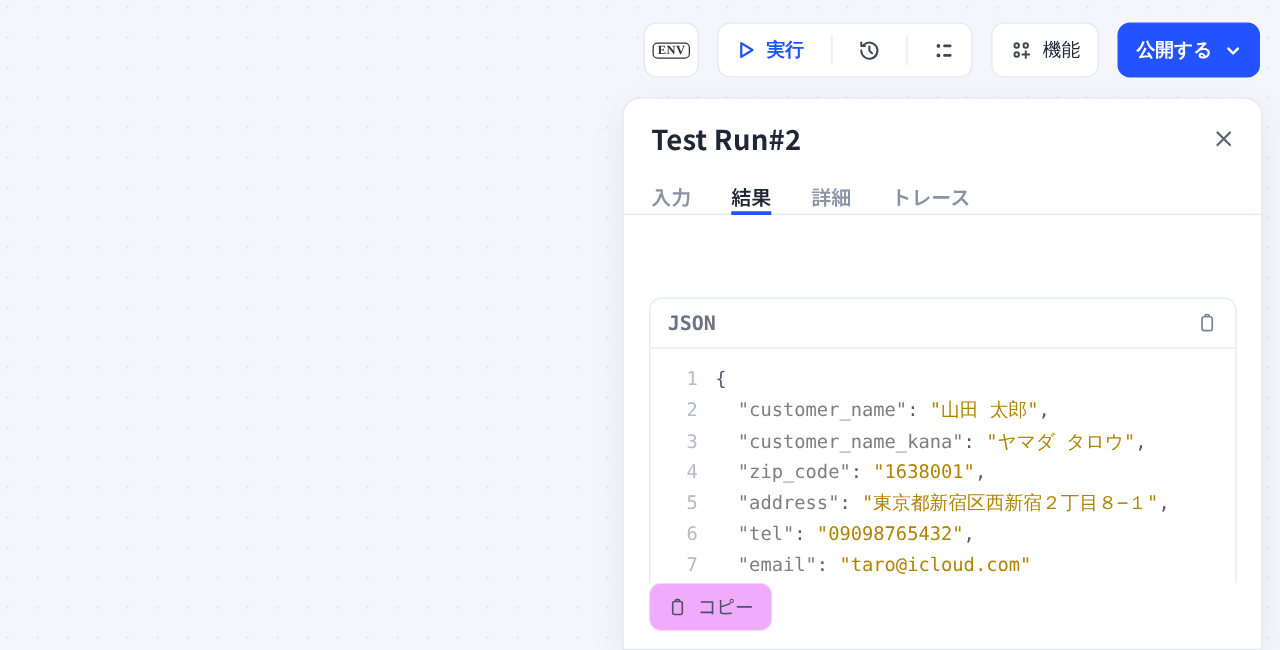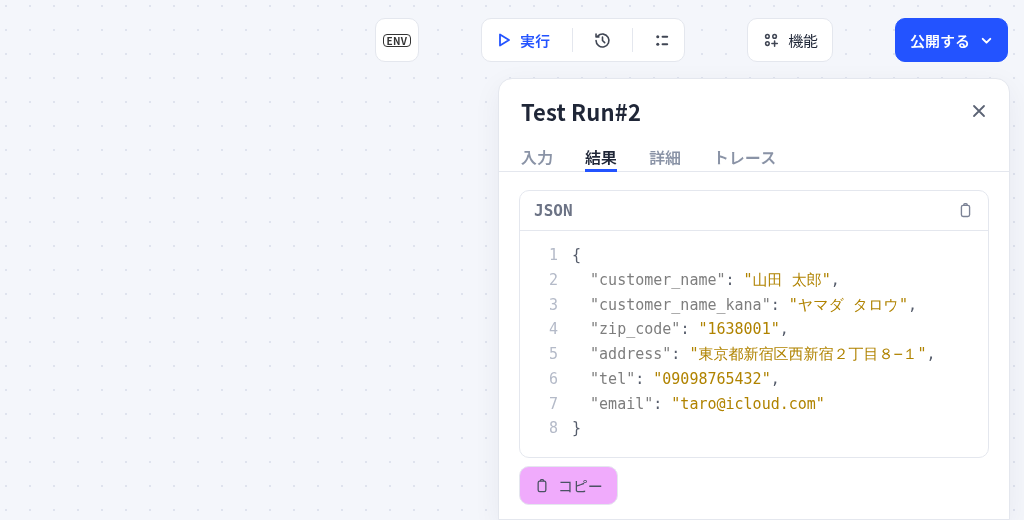--- a/index.html
+++ b/index.html
@@ -26,29 +26,28 @@
     color:var(--text);
     position:relative;
     overflow:hidden;
     background-image:radial-gradient(#dfe3ee 1px,transparent 1px);
     background-size:24px 24px;
     background-position:-6px -6px;
   }
   
   .toolbar{
     position:absolute;top:18px;right:16px;
-    display:flex;gap:26px;align-items:center;
+    display:flex;gap:15px;align-items:center;font-family:Liberation Serif, serif;
   }
   .tb-btn{
     height:42px;
     background:#fff;border:1px solid var(--border);
     border-radius:10px;display:flex;align-items:center;
     padding:0 14px;gap:8px;font-size:15px;color:var(--text);
     cursor:pointer;
-    margin-left:36px;
   }
   .tb-run{color:var(--accent);font-weight:600;}
   .tb-primary{
     background:var(--accent);border-color:var(--accent);color:#fff;font-weight:600;
   }
   .tb-primary .chev{margin-left:2px;}
   .icon{display:flex;align-items:center;justify-content:center;}
   .icon svg{display:block;}
   .env-box{
     height:42px;width:42px;background:#fff;border:1px solid var(--border);
@@ -76,21 +75,21 @@
   .tabs{
     display:flex;gap:32px;padding:18px 22px 0 22px;border-bottom:1px solid var(--border);
   }
   .tab{
     font-size:16px;color:var(--text-muted);font-weight:600;cursor:pointer;
     border-bottom:3px solid transparent;margin-bottom:-1px;
   }
   .tab.active{color:var(--text);border-bottom-color:var(--accent);}
   .panel-body{padding:18px 20px 14px 20px;flex:1;overflow:auto;}
   .json-card{
-    border:1px solid var(--border);border-radius:10px;background:#fff;
+    border:1px solid var(--border);border-radius:10px;background:#fff;margin-top:48px;
   }
   .json-head{
     display:flex;align-items:center;justify-content:space-between;
     padding:10px 14px;border-bottom:1px solid var(--border);
   }
   .json-label{font-family:ui-monospace,Menlo,Consolas,monospace;font-size:16px;color:#6c7385;font-weight:600;}
   .json-copy-ic{color:#7c8396;cursor:pointer;}
   .code{
     font-family:ui-monospace,Menlo,Consolas,monospace;font-size:15px;
     padding:12px 12px 16px 12px;line-height:1.65;

